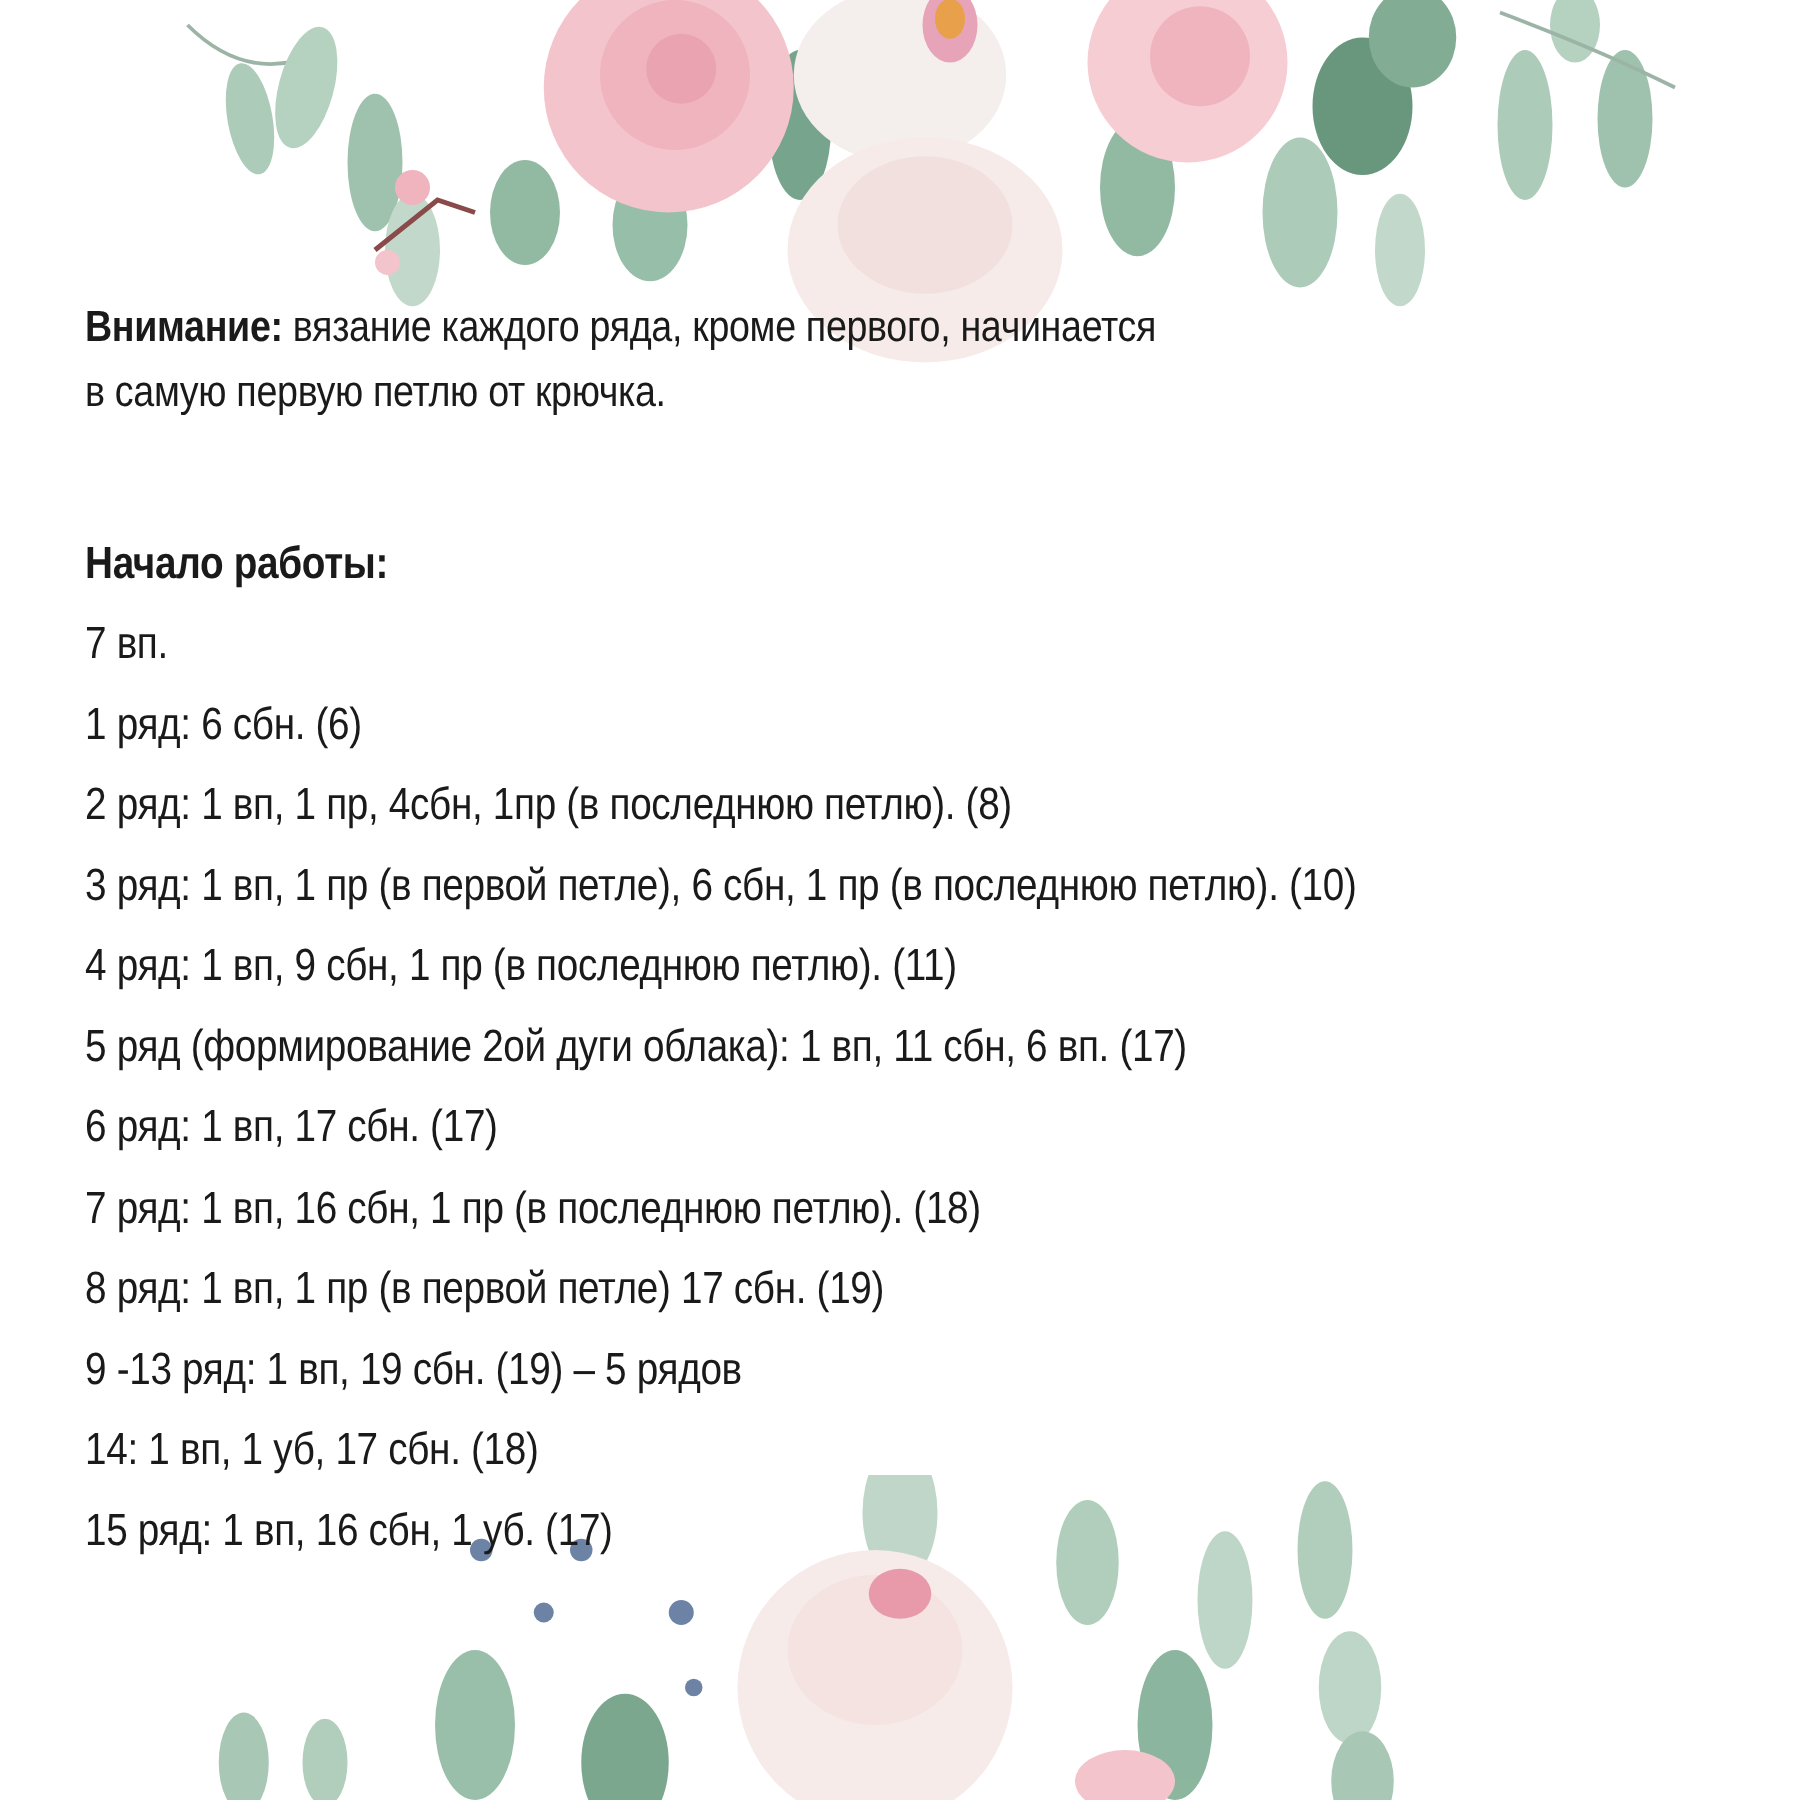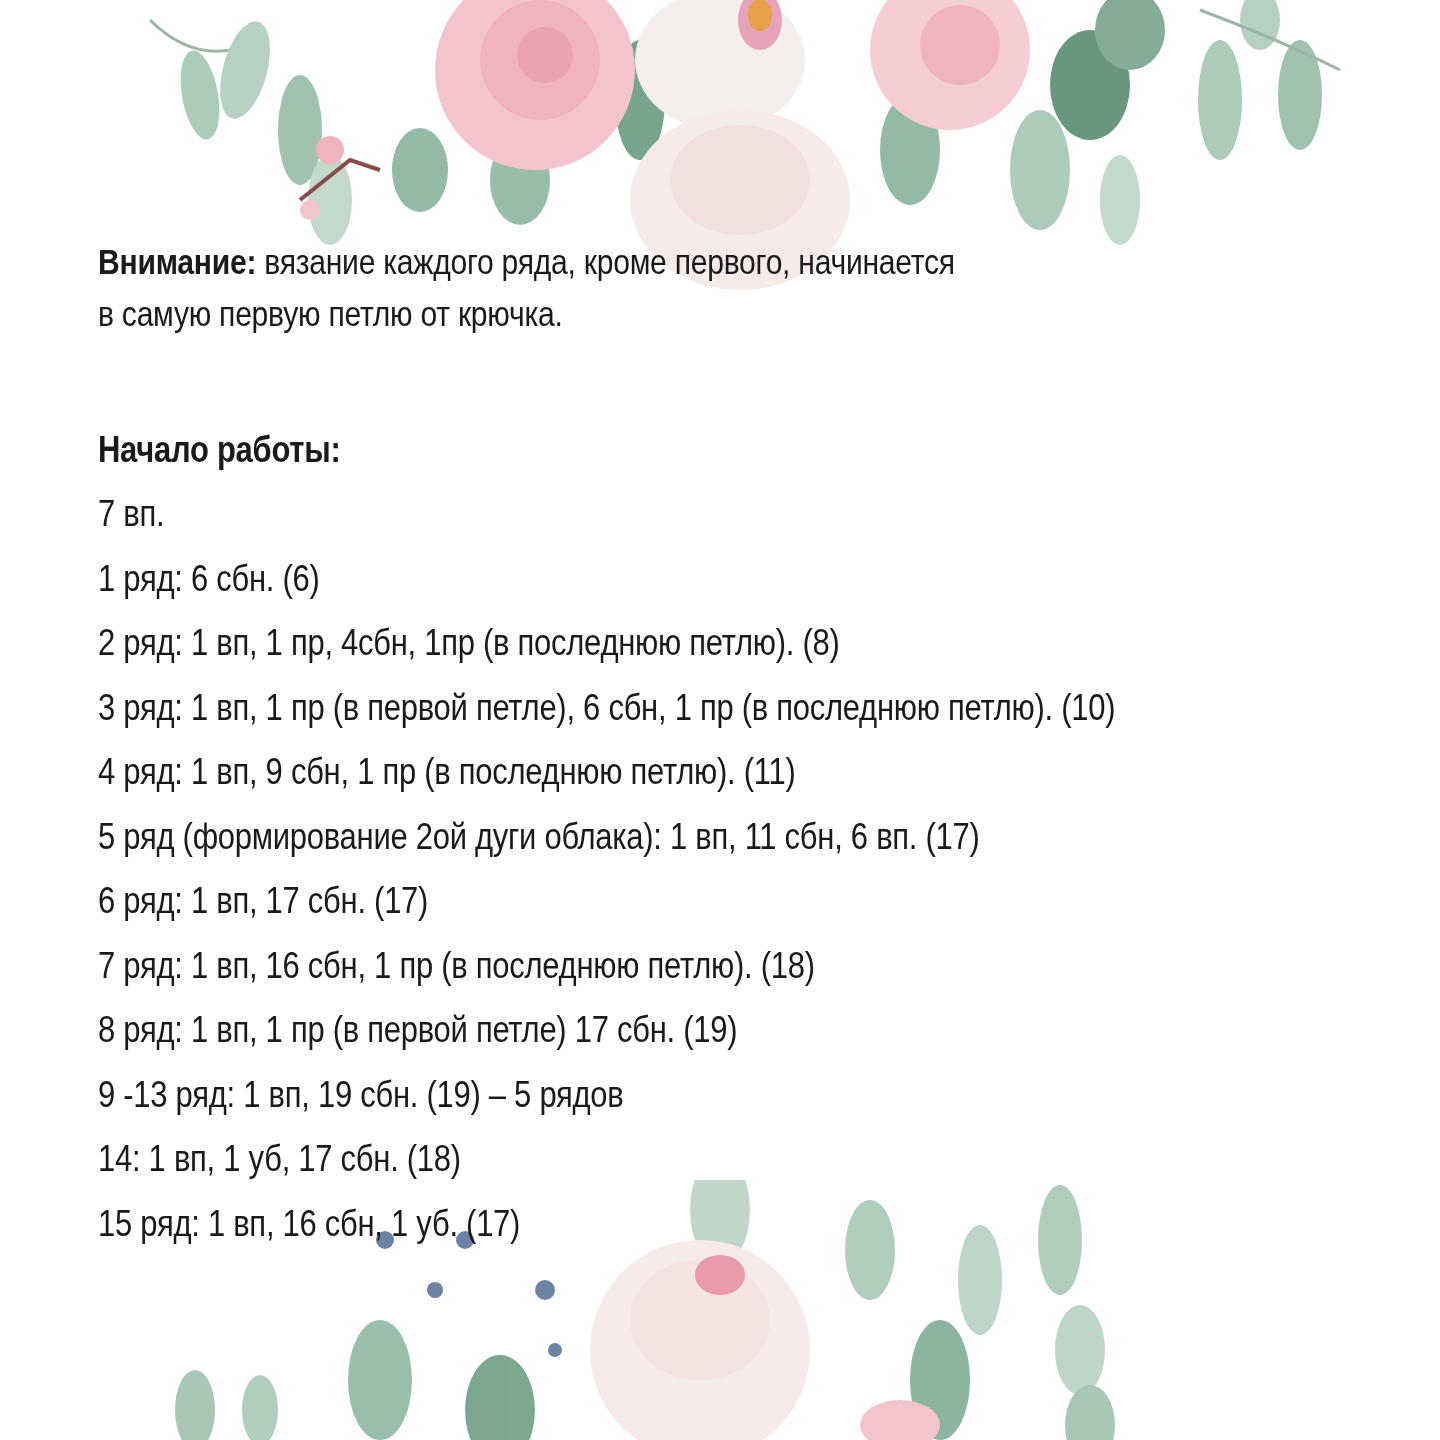--- a/index.html
+++ b/index.html
@@ -5,21 +5,21 @@
     html, body { margin: 0; padding: 0; }
     body {
       width: 1440px; height: 1440px; overflow: hidden;
       background: #ffffff; position: relative;
       font-family: "Liberation Sans", sans-serif;
       color: #1a1a1a;
     }
     .floral { position: absolute; left: 0; width: 1440px; pointer-events: none; }
     .floral-top { top: 0; height: 330px; }
     .floral-bottom { bottom: 0; height: 260px; }
-    .content { position: absolute; left: 98px; top: 236px; width: 1340px; }
+    .content { position: absolute; left: 68px; top: 236px; width: 1340px; }
     .line {
       font-size: 35px; line-height: 52px; white-space: nowrap;
       transform: scaleX(0.86); transform-origin: left center;
       letter-spacing: -0.3px;
     }
     .warn { margin-bottom: 0; }
     .warn .bold { font-weight: bold; }
     .heading { font-weight: bold; margin-top: 84px; font-size: 36px; }
     .rows .line { line-height: 64.5px; font-size: 36px; }
     .rows { margin-top: 6px; }

